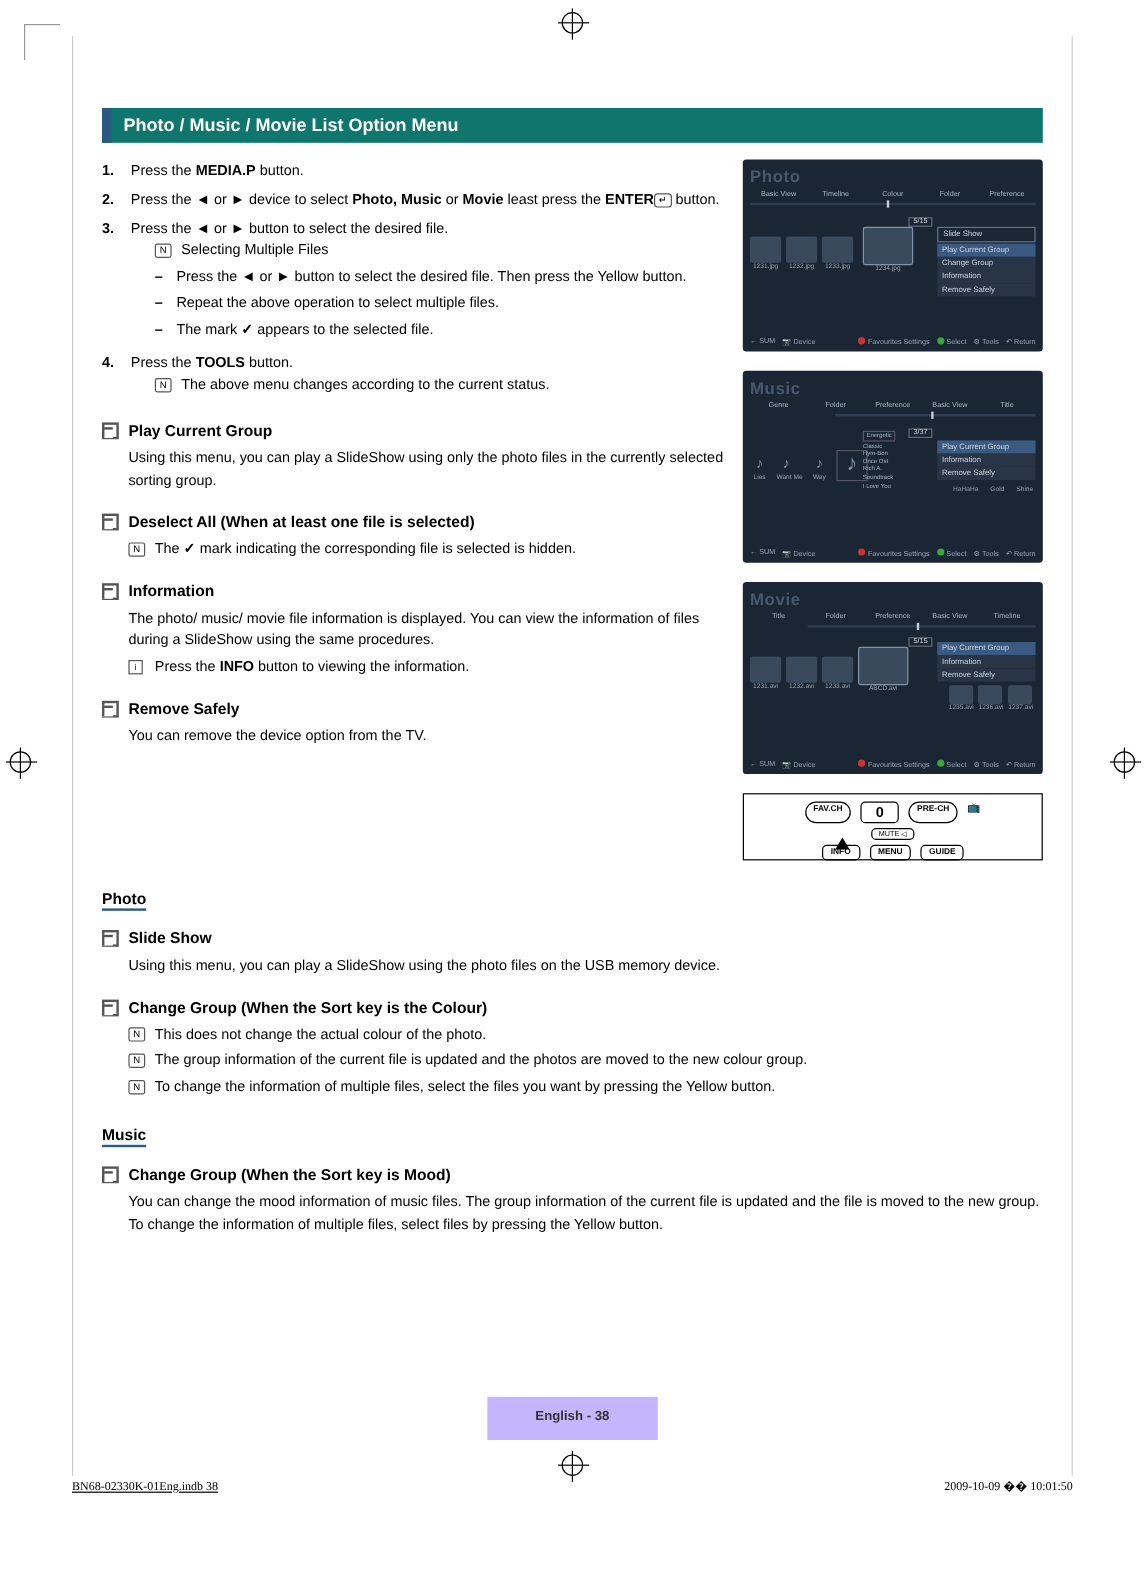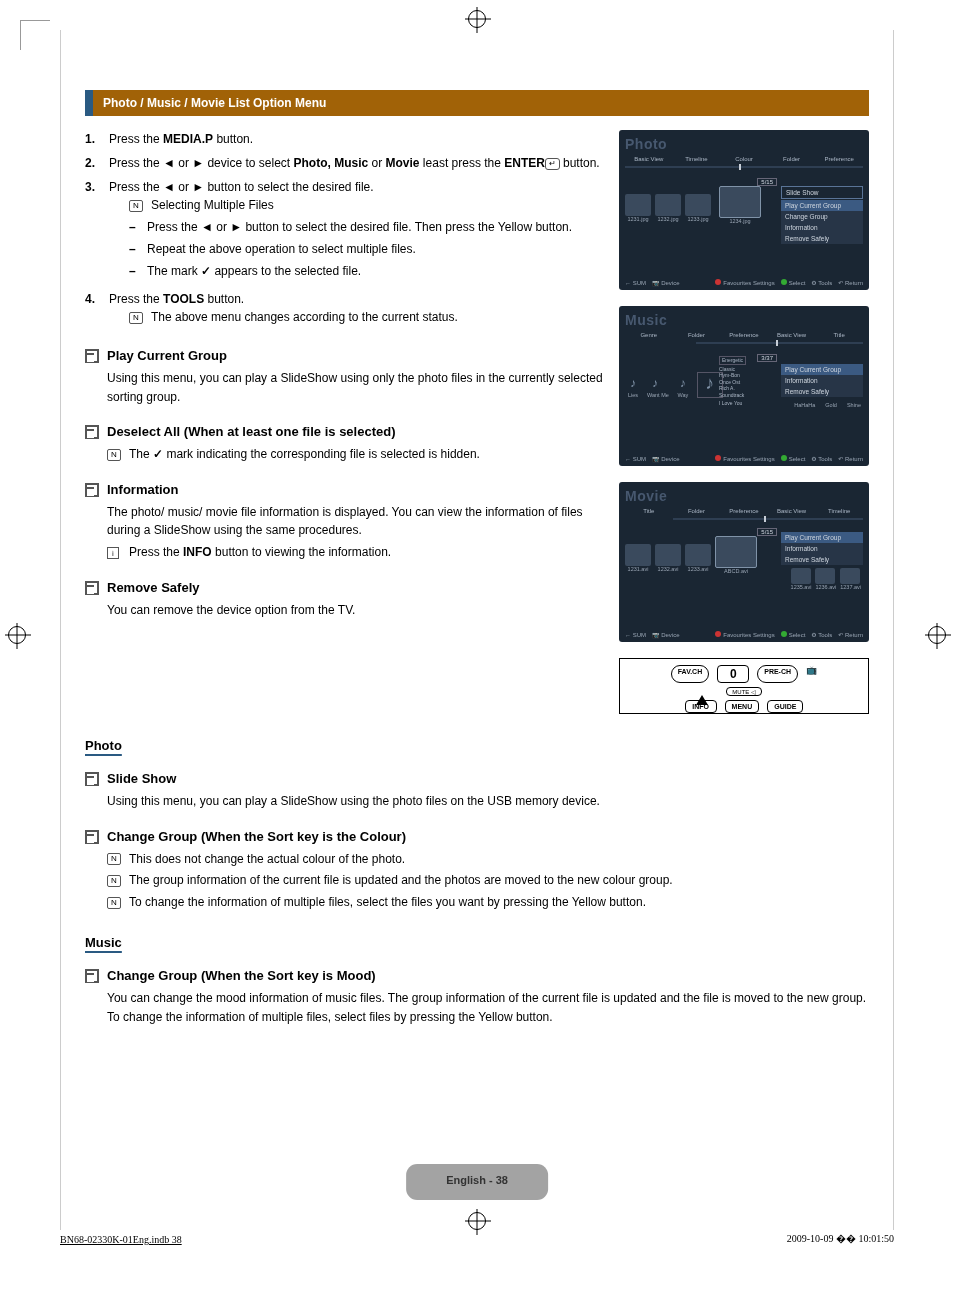--- a/index.html
+++ b/index.html
@@ -23,21 +23,21 @@
   .side-reg.right { right:8px; }
   .side-reg::before,.side-reg::after { content:""; position:absolute; background:#000; }
   .side-reg::before { left:50%; top:-4px; width:1px; height:26px; transform:translateX(-50%);}
   .side-reg::after  { top:50%; left:-4px; height:1px; width:26px; transform:translateY(-50%);}
   .reg-bottom { position:absolute; left:50%; bottom:40px; transform:translate(-50%,0); width:18px; height:18px; border:1px solid #000; border-radius:50%; }
   .reg-bottom::before,.reg-bottom::after { content:""; position:absolute; background:#000; }
   .reg-bottom::before { left:50%; top:-4px; width:1px; height:26px; transform:translateX(-50%);}
   .reg-bottom::after  { top:50%; left:-4px; height:1px; width:26px; transform:translateY(-50%);}
 
   .page-frame { margin: 30px 60px 0 60px; border-left:1px solid #ccc; border-right:1px solid #ccc; padding: 60px 24px 0 24px; min-height:1200px; position:relative;}
-  .title-bar { background:#a16207; color:#fff; font-weight:bold; font-size:12px; padding:6px 10px; border-left:8px solid #2a5a82; margin-bottom:14px;}
+  .title-bar { background:#0f766e; color:#fff; font-weight:bold; font-size:15px; padding:6px 10px; border-left:8px solid #2a5a82; margin-bottom:14px;}
   .two-col { display:flex; gap:16px; }
   .left-col { flex:1; }
   .right-col { width:250px; }
 
   ol.steps { list-style:none; padding-left:0; }
   ol.steps > li { display:flex; margin-bottom:6px; line-height:1.5; }
   ol.steps > li > .num { width:24px; font-weight:bold; }
   ol.steps > li > .body { flex:1; }
   .note-icon { display:inline-block; width:14px; height:12px; border:1px solid #555; border-radius:2px; position:relative; vertical-align:middle; margin-right:4px; font-size:8px; line-height:10px; text-align:center;}
   .info-icon { display:inline-block; width:12px; height:12px; border:1px solid #555; position:relative; vertical-align:middle; margin-right:4px; font-size:7px; line-height:11px; text-align:center;}
@@ -76,21 +76,21 @@
   .red{ background:#c33;} .green{background:#3a3;}
 
   .remote { background:#fff; border:1px solid #000; padding:6px 4px; height:56px; position:relative;}
   .remote .row{ display:flex; justify-content:center; gap:8px; margin-bottom:4px;}
   .rbtn{ border:1.5px solid #000; border-radius:4px; font-size:7px; font-weight:bold; padding:2px 6px; min-width:32px; text-align:center;}
   .rbtn.oval{ border-radius:10px;}
   .rbtn.big{ font-size:12px; padding:1px 10px;}
   .remote .tiny{ font-size:6px; border:1.5px solid #000; border-radius:4px; padding:0 5px; display:inline-block; margin:0 auto;}
   .arrow-up{ position:absolute; left:76px; bottom:8px; width:0; height:0; border-left:6px solid transparent; border-right:6px solid transparent; border-bottom:10px solid #000;}
 
-  .page-num-pill{ position:absolute; bottom:30px; left:50%; transform:translateX(-50%); background:#a3a3a3; color:#333; font-weight:bold; font-size:11px; padding:10px 40px 14px 40px; border-radius:11px;}
+  .page-num-pill{ position:absolute; bottom:30px; left:50%; transform:translateX(-50%); background:#c4b5fd; color:#333; font-weight:bold; font-size:11px; padding:10px 40px 14px 40px; border-radius:0;}
   .foot-left{ position:absolute; bottom:25px; left:60px; font-size:10px; font-family:"Times New Roman",serif;text-decoration:underline;}
   .foot-right{ position:absolute; bottom:25px; right:60px; font-size:10px; font-family:"Times New Roman",serif;}
 
   .music-thumbs { display:flex; gap:6px; margin-top:6px; align-items:flex-end;}
   .note{ width:16px; height:16px; color:#8093a8; font-size:12px; text-align:center;}
   .note.big{ width:26px; height:26px; font-size:18px; border:1px solid #556;}
   .subcap{ font-size:5.5px; color:#98a4b3; text-align:center;}
   .enter-icon{ display:inline-block; border:1px solid #555; border-radius:3px; padding:0 3px; font-size:8px; vertical-align:middle; line-height:10px;}
   .check{ font-weight:bold;}
 </style>

